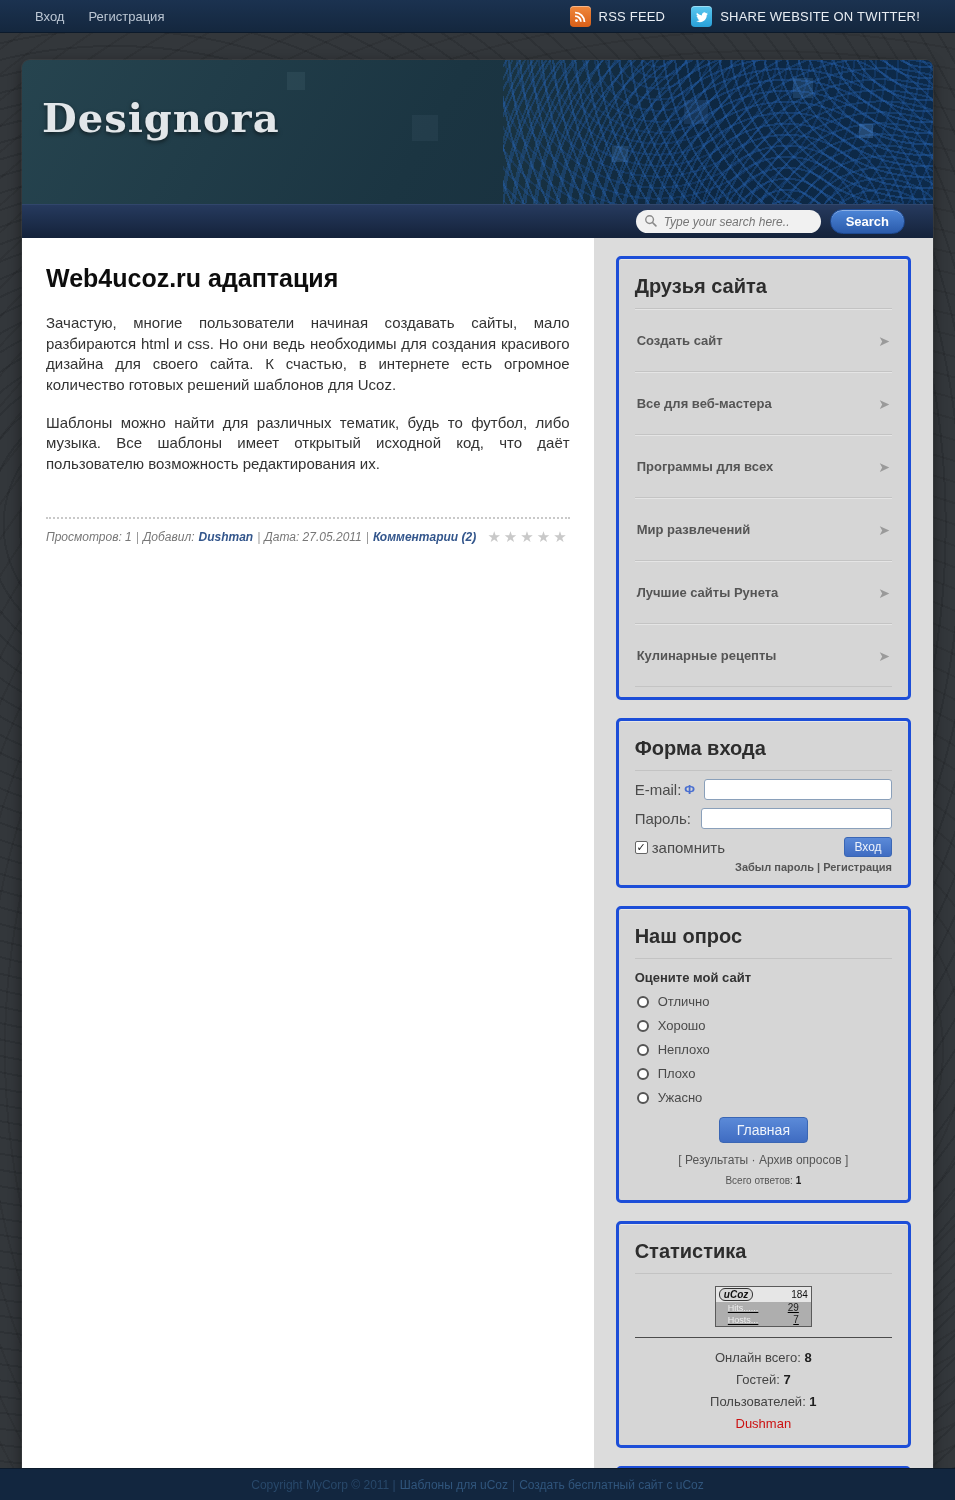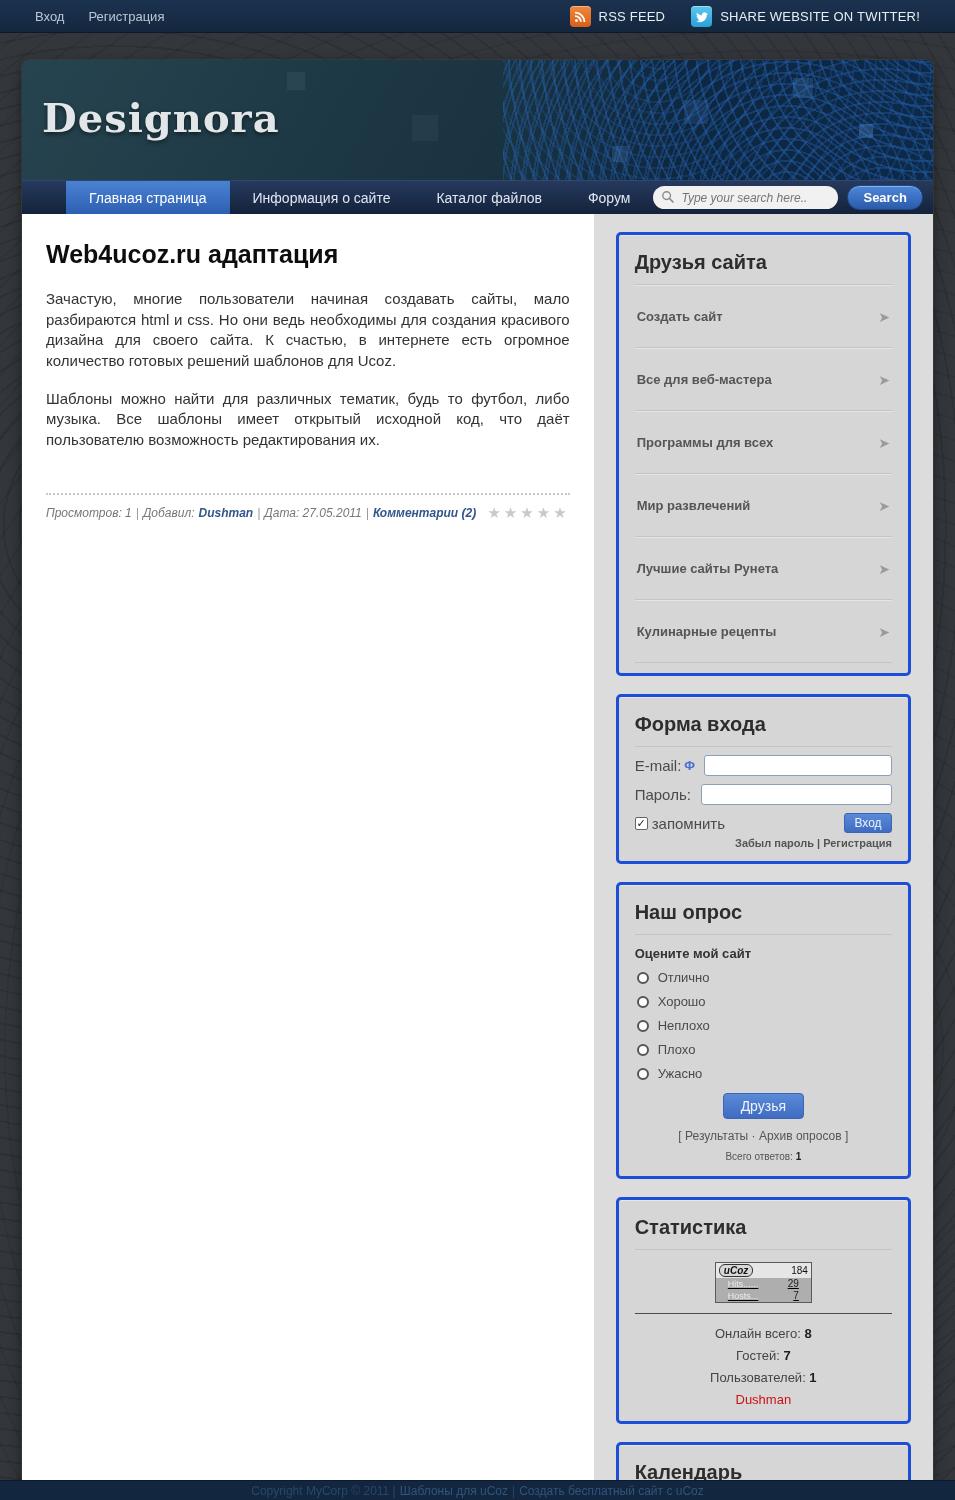--- a/index.html
+++ b/index.html
@@ -33,21 +33,21 @@
   .topbar-right .svc-label { color: #e8edf3; font-size: 13px; letter-spacing: .2px; cursor: pointer; }
 
   
   .wrapper {
     position: absolute; top: 60px; left: 22px; width: 911px;
     border-radius: 8px; box-shadow: 0 0 0 1px rgba(255,255,255,0.06), 0 4px 14px rgba(0,0,0,.45);
   }
 
   
   .site-header {
-    position: relative; height: 120px; border-radius: 8px 8px 0 0; overflow: hidden;
+    position: relative; height: 144px; border-radius: 8px 8px 0 0; overflow: hidden;
     background: linear-gradient(120deg, #26444f 0%, #1b3542 45%, #14293a 100%);
   }
   .header-circles {
     position: absolute; top: 0; right: 0; width: 430px; height: 100%;
     background:
       repeating-radial-gradient(circle at 98% -25%, transparent 0 9px, rgba(38,98,175,.40) 9px 11px),
       repeating-radial-gradient(circle at 66% 120%, transparent 0 9px, rgba(34,92,168,.38) 9px 11px),
       repeating-radial-gradient(circle at 36% -10%, transparent 0 9px, rgba(30,84,156,.30) 9px 11px),
       repeating-radial-gradient(circle at 88% 135%, transparent 0 9px, rgba(40,104,184,.30) 9px 11px),
       linear-gradient(90deg, rgba(12,38,66,0) 0%, rgba(12,38,66,.85) 45%, #0d2a4a 100%);
@@ -178,21 +178,21 @@
 
   
   .cal-head { text-align: center; font-size: 15px; font-weight: bold; color: #222; margin: 13px 0 4px; }
   .cal-nav { cursor: pointer; padding: 0 4px; }
   .cal-grid { display: grid; grid-template-columns: repeat(7, 1fr); row-gap: 11px; margin-top: 10px; text-align: center; }
   .cal-weekday { font-size: 15px; color: #555; }
   .cal-day { font-size: 15px; color: #666; line-height: 23px; }
 
   
   .footer {
-    position: absolute; bottom: 0; left: 0; width: 100%; height: 20px;
+    position: absolute; bottom: 0; left: 0; width: 100%; height: 32px;
     background: #12263f; border-top: 1px solid #0c1a2b;
     display: flex; align-items: center; justify-content: center;
     font-size: 12px; color: #28486a; gap: 4px;
   }
   .footer .f-link { color: #30557c; cursor: pointer; }
 </style>
 </head>
 <body>
 
 <div class="topbar">
@@ -225,26 +225,20 @@
     <div class="deco-square sq1"></div>
     <div class="deco-square sq2"></div>
     <div class="deco-square sq3"></div>
     <div class="deco-square sq4"></div>
     <div class="deco-square sq5"></div>
     <div class="deco-square sq6"></div>
     <div class="logo">Designora</div>
   </div>
 
   <div class="nav">
-    <div id="nav-tabs" style="display:flex">
-        <div class="nav-tab active">Главная страница</div>
-        <div class="nav-tab">Информация о сайте</div>
-        <div class="nav-tab">Каталог файлов</div>
-        <div class="nav-tab">Форум</div>
-      </div>
     <div class="search-group">
       <span class="search-wrap">
         <svg class="search-icon" viewBox="0 0 20 20">
             <circle cx="8" cy="8" r="5.5" fill="none" stroke="#8a8a8a" stroke-width="2"></circle>
             <line x1="12.5" y1="12.5" x2="17" y2="17" stroke="#8a8a8a" stroke-width="2.4" stroke-linecap="round"></line>
           </svg>
         <input class="search-input" placeholder="Type your search here.." style="">
       </span>
       <button class="search-btn">Search</button>
     </div>
@@ -344,21 +338,21 @@
             </div>
             <div class="poll-option">
               <span class="radio"></span>
               <span class="opt-label">Плохо</span>
             </div>
             <div class="poll-option">
               <span class="radio"></span>
               <span class="opt-label">Ужасно</span>
             </div>
           </div>
-        <button class="vote-btn">Друзья</button>
+        <button class="vote-btn">Главная</button>
         <div class="poll-results">
           <span>[</span>
           <span class="sl">Результаты</span>
           <span>·</span>
           <span class="sl">Архив опросов</span>
           <span>]</span>
         </div>
         <div class="poll-total">
           <span>Всего ответов:</span>
           <b>1</b>

